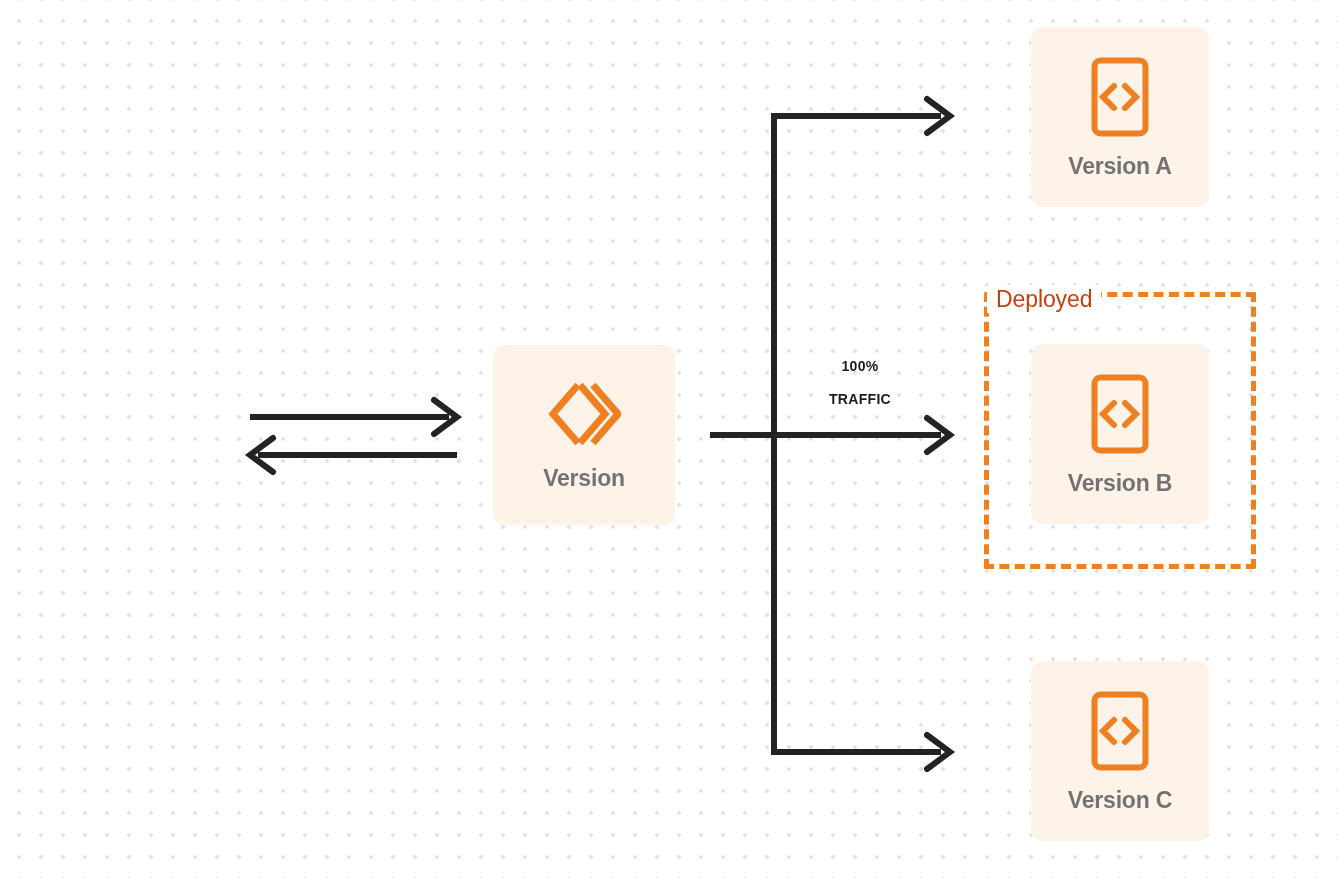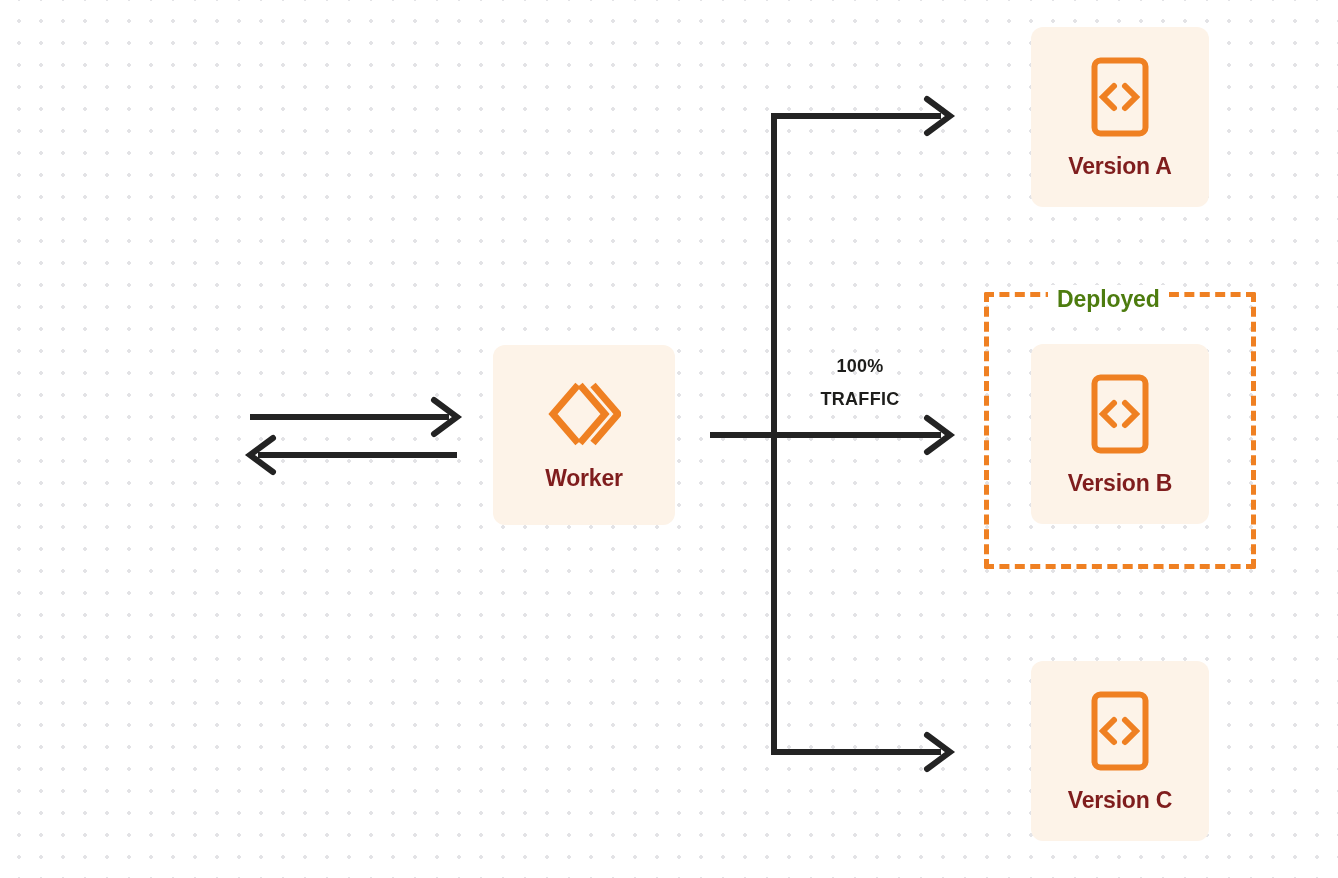--- a/index.html
+++ b/index.html
@@ -26,21 +26,21 @@
     box-sizing: border-box;
     display: flex;
     flex-direction: column;
     align-items: center;
     justify-content: center;
     border-radius: 12px;
   }
   .node-label {
     font-size: 23px;
     font-weight: bold;
-    color: #7f1d1d;
+    color: #737373;
     letter-spacing: -0.2px;
     line-height: 1;
     white-space: nowrap;
   }
 
   
   #client-node {
     left: 30px;
     top: 345px;
     width: 182px;
@@ -83,40 +83,40 @@
     left: 984px;
     top: 292px;
     width: 272px;
     height: 277px;
     box-sizing: border-box;
     border: 5px dashed #ef8022;
     border-radius: 2px;
   }
   #deployed-label {
     position: absolute;
-    left: 1048px;
+    left: 987px;
     top: 285px;
     padding: 0 9px;
     background: #ffffff;
     font-size: 23px;
-    font-weight: bold;
-    color: #4d7c0f;
+    font-weight: normal;
+    color: #c2410c;
     line-height: 28px;
     white-space: nowrap;
     letter-spacing: -0.1px;
   }
 
   
   #traffic-label {
     position: absolute;
     left: 790px;
     top: 350px;
     width: 140px;
     text-align: center;
-    font-size: 18px;
+    font-size: 14px;
     font-weight: bold;
     color: #1d1d1b;
     line-height: 33px;
     letter-spacing: 0.3px;
   }
   #traffic-label .traffic-line { display: block; }
 
   
   #edges {
     position: absolute;
@@ -165,21 +165,21 @@
     <span class="icon-wrap">
       <svg width="74" height="66" viewBox="0 0 74 66" xmlns="http://www.w3.org/2000/svg">
 
         <polyline points="31,4 6,33 31,62" fill="none" stroke="#ef8022" stroke-width="7" stroke-linejoin="miter" stroke-linecap="butt"></polyline>
 
         <polyline points="33,4 58,33 33,62" fill="none" stroke="#ef8022" stroke-width="7" stroke-linejoin="miter" stroke-linecap="butt"></polyline>
 
         <polyline points="46,4 71,33 46,62" fill="none" stroke="#ef8022" stroke-width="7" stroke-linejoin="miter" stroke-linecap="butt"></polyline>
       </svg>
     </span>
-    <span class="node-label">Worker</span>
+    <span class="node-label">Version</span>
   </div>
 
   <div id="traffic-label">
     <span class="traffic-line">100%</span>
     <span class="traffic-line">TRAFFIC</span>
   </div>
 
   <div id="deployed-group"></div>
   <div id="deployed-label">Deployed</div>
 

